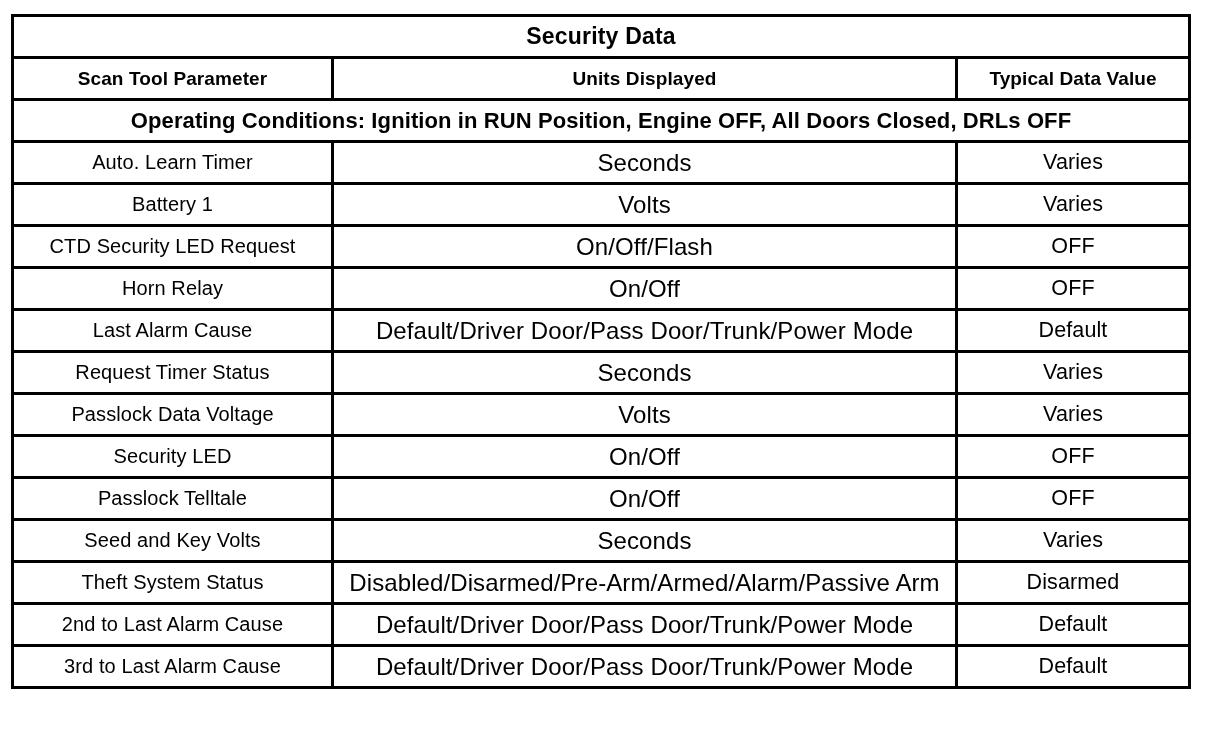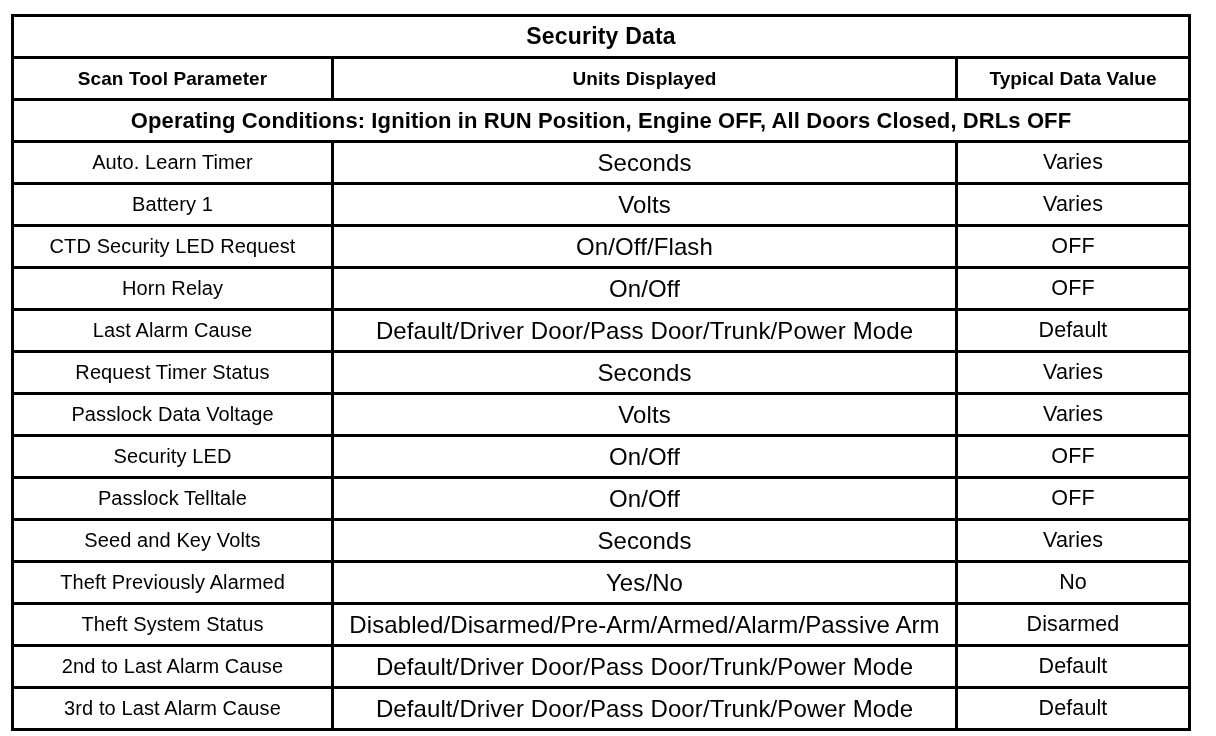--- a/index.html
+++ b/index.html
@@ -155,25 +155,20 @@
           <td class="body-cell param-cell">Passlock Telltale</td>
           <td class="body-cell units-cell">On/Off</td>
           <td class="body-cell value-cell">OFF</td>
         </tr>
         <tr>
           <td class="body-cell param-cell">Seed and Key Volts</td>
           <td class="body-cell units-cell">Seconds</td>
           <td class="body-cell value-cell">Varies</td>
         </tr>
         <tr>
-          <td class="body-cell param-cell">Theft Previously Alarmed</td>
-          <td class="body-cell units-cell">Yes/No</td>
-          <td class="body-cell value-cell">No</td>
-        </tr>
-        <tr>
           <td class="body-cell param-cell">Theft System Status</td>
           <td class="body-cell units-cell">Disabled/Disarmed/Pre-Arm/Armed/Alarm/Passive Arm</td>
           <td class="body-cell value-cell">Disarmed</td>
         </tr>
         <tr>
           <td class="body-cell param-cell">2nd to Last Alarm Cause</td>
           <td class="body-cell units-cell">Default/Driver Door/Pass Door/Trunk/Power Mode</td>
           <td class="body-cell value-cell">Default</td>
         </tr>
         <tr>

